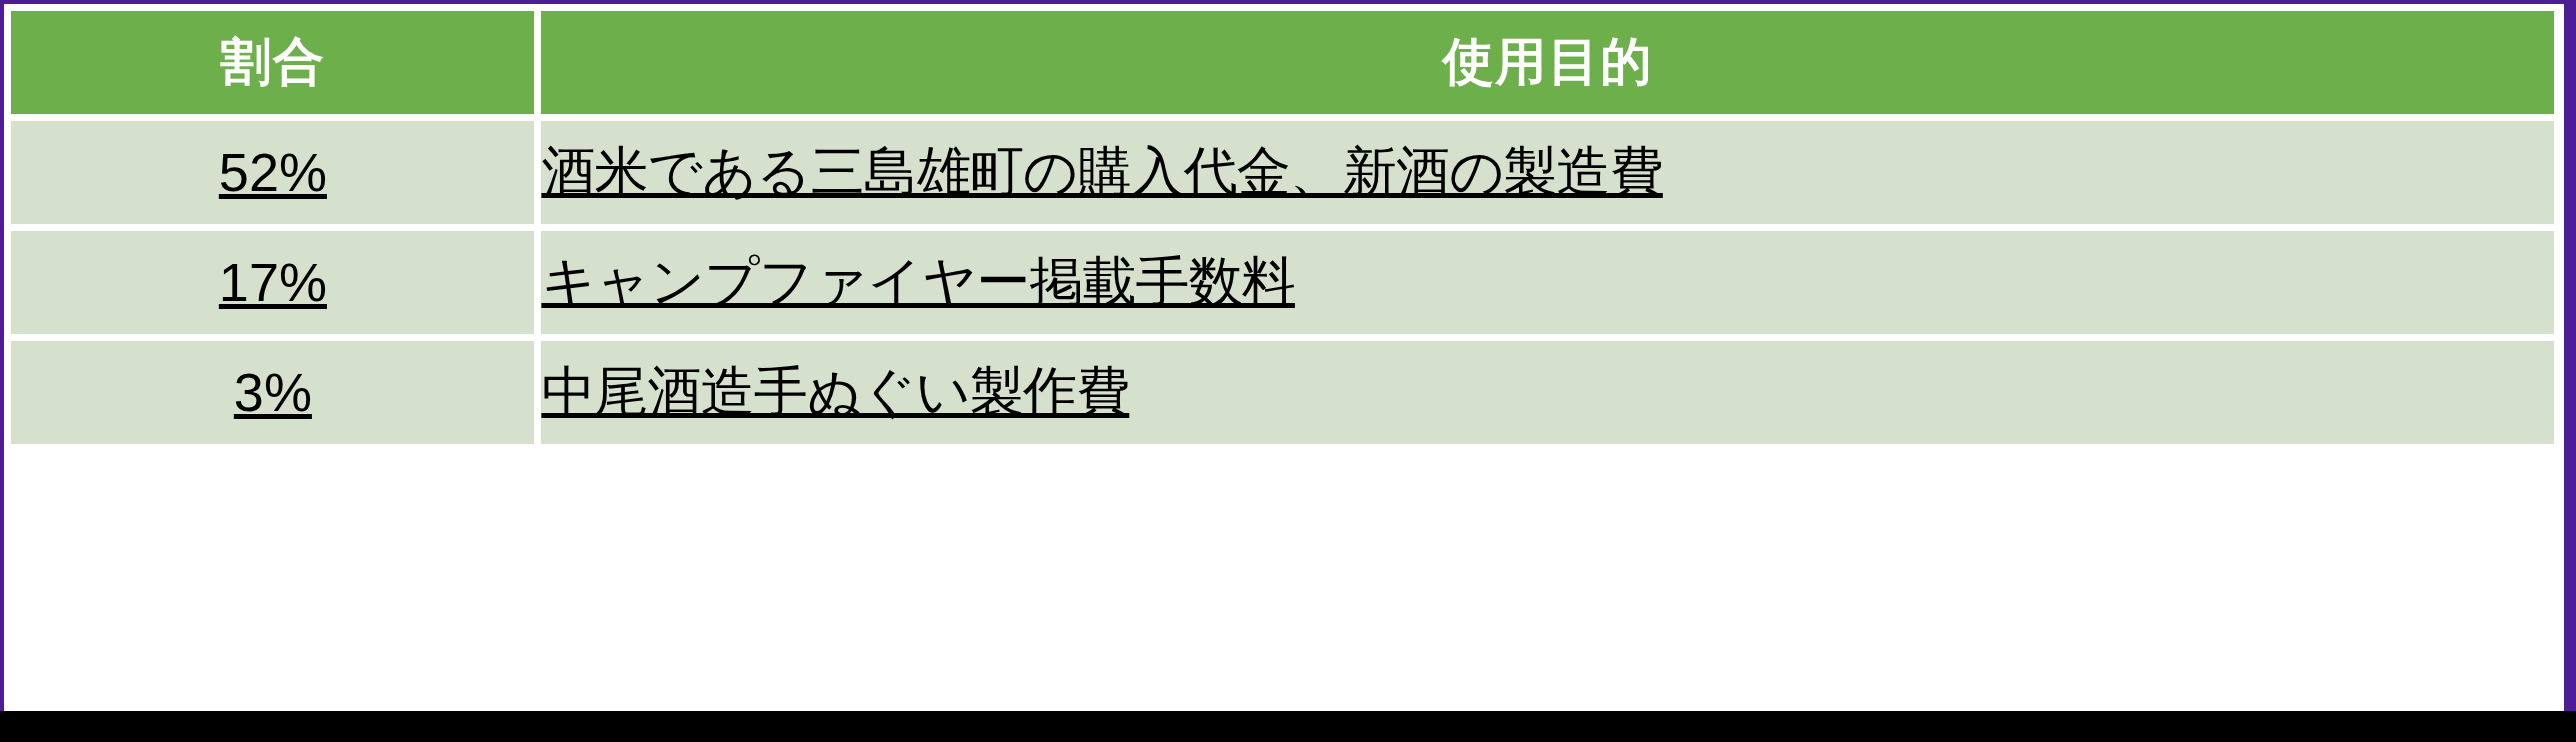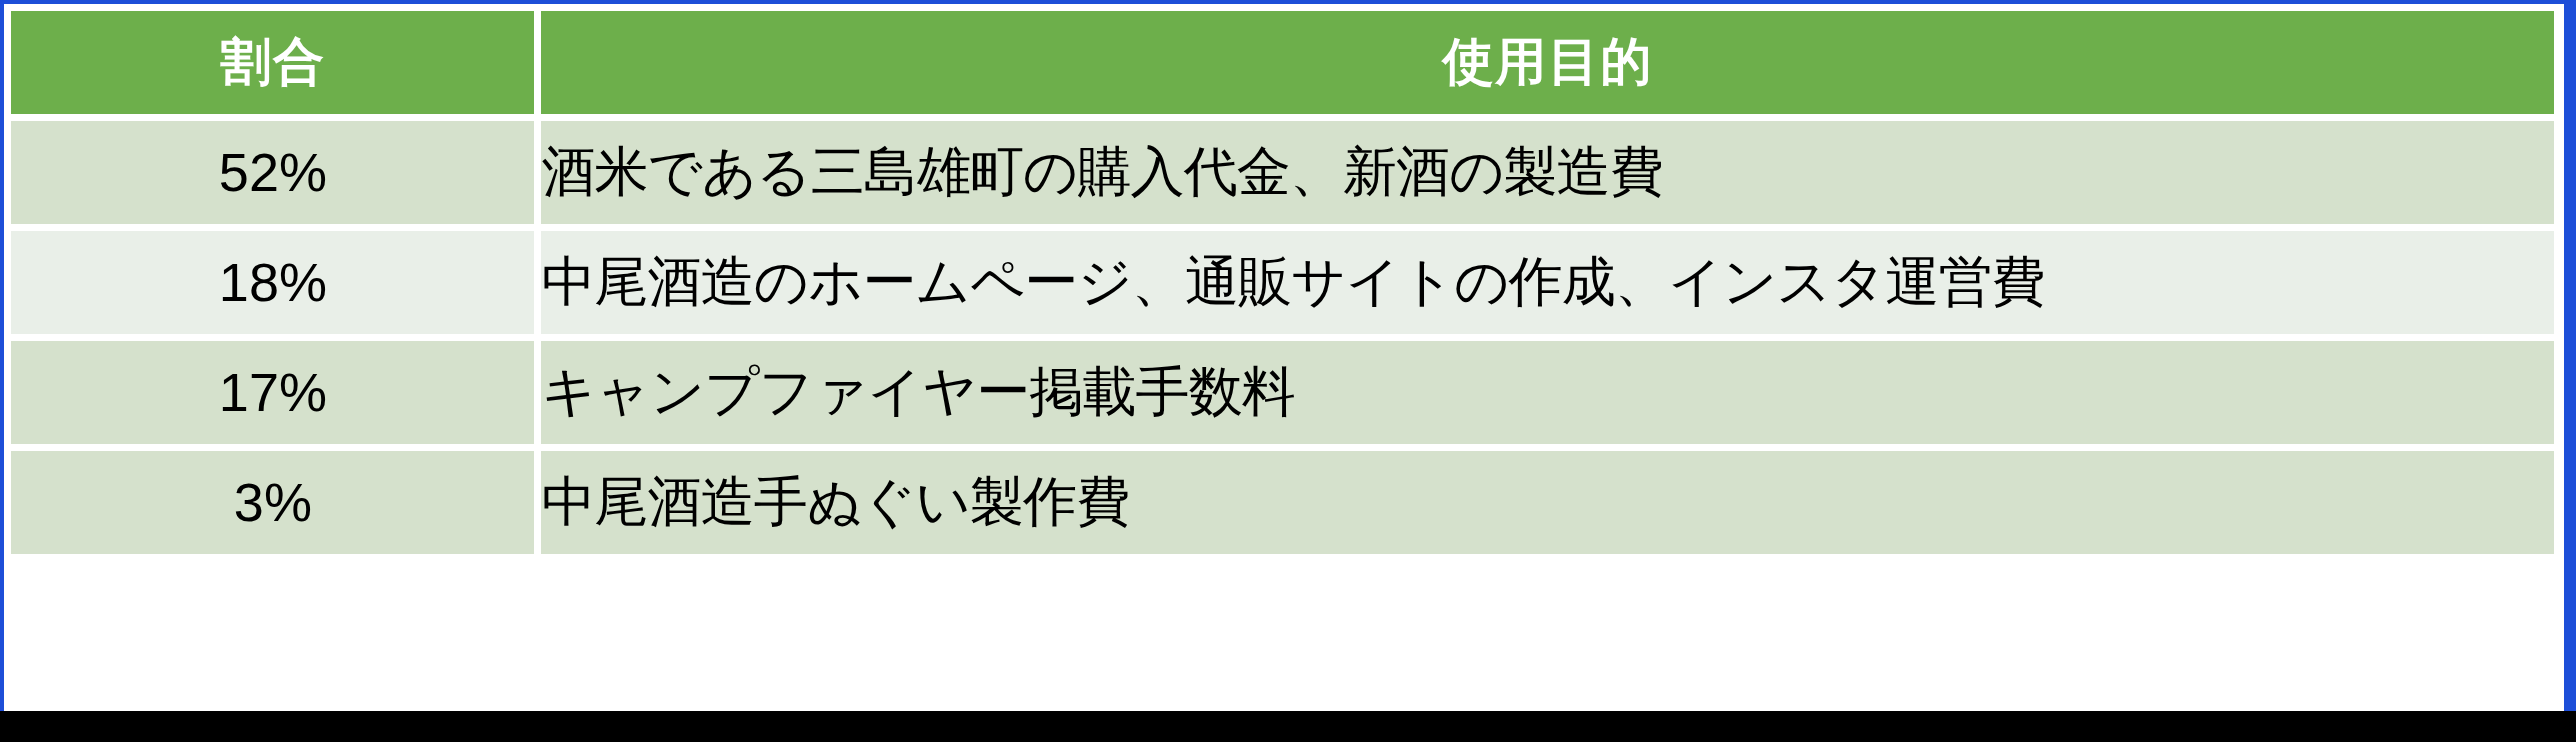--- a/index.html
+++ b/index.html
@@ -12,21 +12,21 @@
     height: 742px;
     overflow: hidden;
     font-family: "Liberation Sans", "DejaVu Sans", sans-serif;
   }
 
   
   #page {
     position: relative;
     width: 2576px;
     height: 742px;
-    background: #1d4ed8;
+    background: #4c1d95;
     box-sizing: border-box;
   }
 
   
   #canvas {
     position: absolute;
     left: 4.4px;
     top: 3.5px;
     width: 2560px;
     height: 708px;
@@ -86,21 +86,21 @@
   }
   tbody td.cell-rate {
     text-align: center;
   }
   tbody td.cell-purpose {
     text-align: left;
     letter-spacing: -0.9px;
     white-space: nowrap;
   }
 
-  tbody tr.row-odd td  { background: #D5E1CC; }
+  tbody tr.row-odd td  { background: #D5E1CC; text-decoration: underline; }
   tbody tr.row-even td { background: #E9EFE8; }
 </style>
 </head>
 <body>
 
 <div id="page">
   <div id="canvas"></div>
 
   <table class="rate-table">
     <colgroup>
@@ -111,24 +111,20 @@
       <tr>
         <th class="head-rate">割合</th>
         <th class="head-purpose">使用目的</th>
       </tr>
     </thead>
     <tbody>
       <tr class="row-odd">
         <td class="cell-rate">52%</td>
         <td class="cell-purpose">酒米である三島雄町の購入代金、新酒の製造費</td>
       </tr>
-      <tr class="row-even">
-        <td class="cell-rate">18%</td>
-        <td class="cell-purpose">中尾酒造のホームページ、通販サイトの作成、インスタ運営費</td>
-      </tr>
       <tr class="row-odd">
         <td class="cell-rate">17%</td>
         <td class="cell-purpose">キャンプファイヤー掲載手数料</td>
       </tr>
       <tr class="row-odd">
         <td class="cell-rate">3%</td>
         <td class="cell-purpose">中尾酒造手ぬぐい製作費</td>
       </tr>
     </tbody>
   </table>

